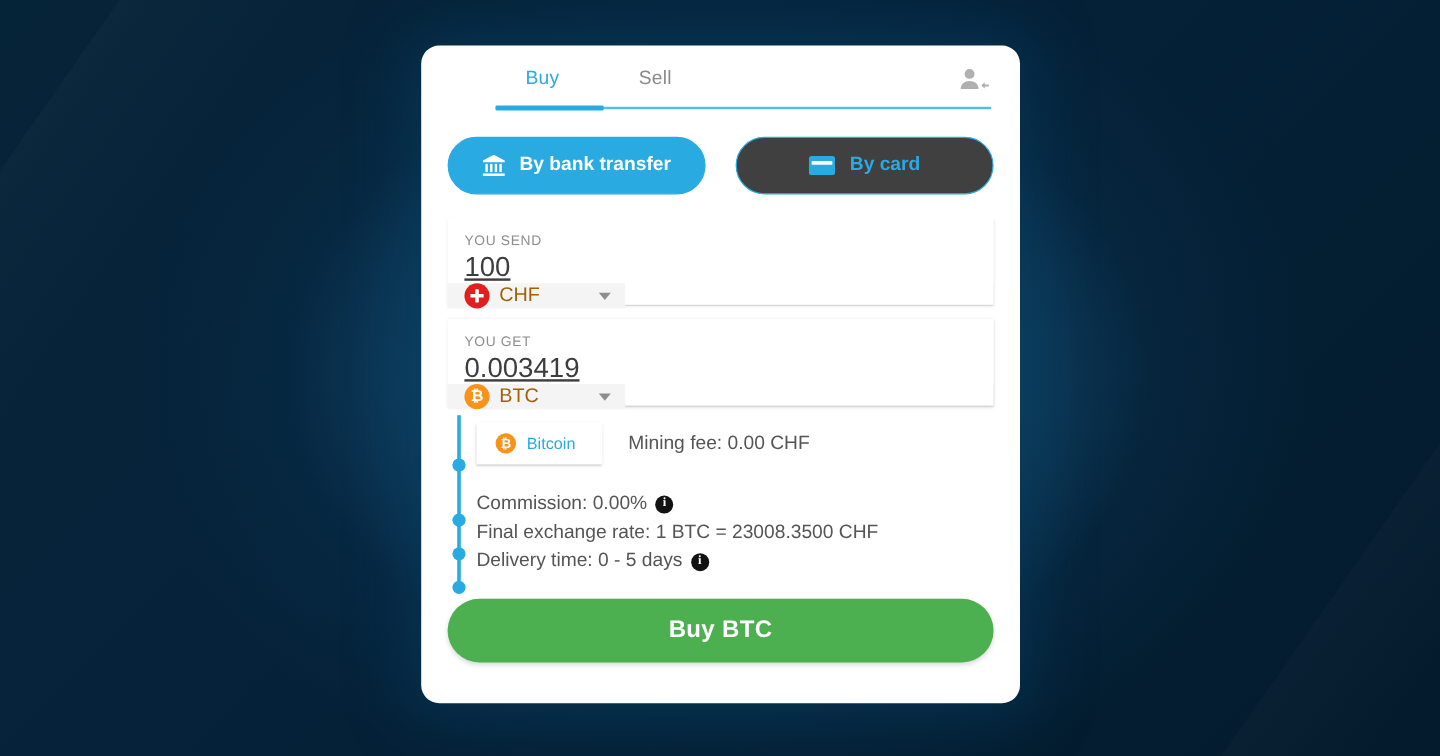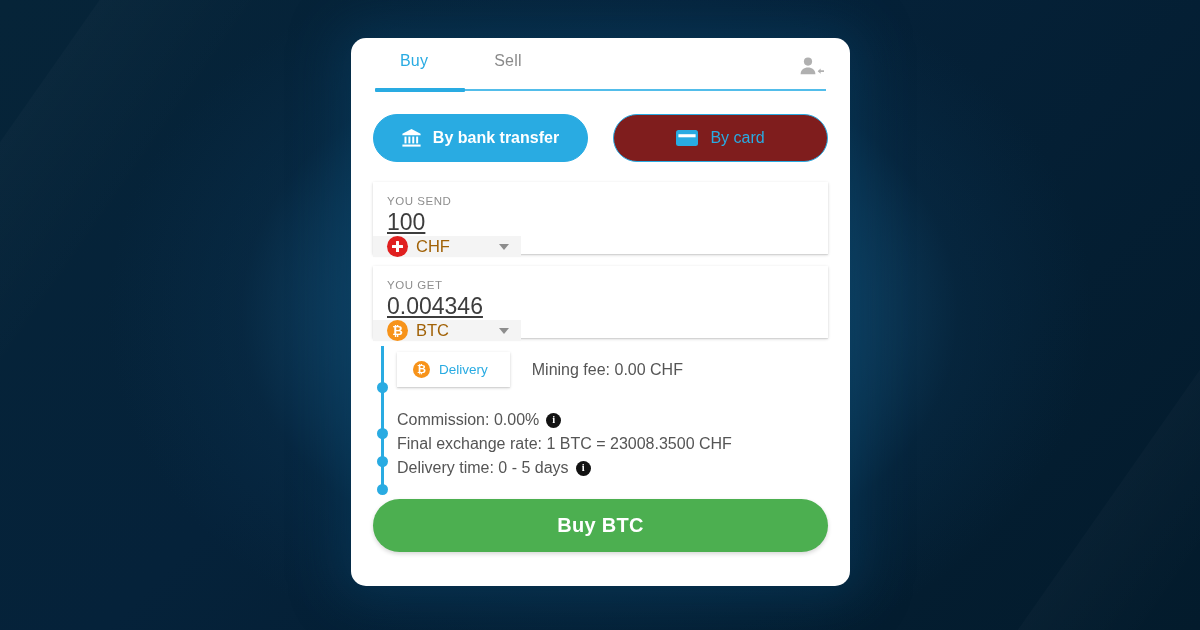--- a/index.html
+++ b/index.html
@@ -48,22 +48,23 @@
     border-radius: 15px;
     box-shadow: 0 0 48px 10px rgba(8,60,95,0.55);
     overflow: hidden;
   }
 
   
   .tabs-row {
     position: relative;
     height: 56px;
     display: flex;
-    align-items: flex-start;
+    align-items: center;
     padding: 0 0 0 22px;
+    margin-left: 38px;
   }
   .tab {
     font-size: 16px;
     color: #8a8a8a;
     letter-spacing: .2px;
     padding: 0 4px;
     height: 46px;
     line-height: 46px;
     cursor: pointer;
   }
@@ -120,24 +121,24 @@
     font-weight: 700;
     cursor: pointer;
     user-select: none;
   }
   .method-btn.filled {
     background: #29ABE2;
     color: #ffffff;
     border: 1px solid #29ABE2;
   }
   .method-btn.outline {
-    background: #7f1d1d;
+    background: #404040;
     color: #29ABE2;
     border: 1.5px solid #29ABE2;
-    font-weight: 400;
+    font-weight: 700;
   }
 
   
   .fields { padding: 20px 22px 0 22px; }
   .field-row {
     display: flex;
     height: 72px;
     background: #ffffff;
     box-shadow: 0 1px 3px rgba(0,0,0,0.16), 0 1px 1px rgba(0,0,0,0.08);
     margin-bottom: 12px;
@@ -344,41 +345,41 @@
       <div class="field-right">
         <span class="coin-ico chf-ico"></span>
         <span class="cur-code">CHF</span>
         <span class="caret"></span>
       </div>
     </div>
 
     <div class="field-row">
       <div class="field-left">
         <div class="field-label">You get</div>
-        <div class="field-value">0.004346</div>
+        <div class="field-value">0.003419</div>
       </div>
       <div class="field-right">
         <span class="coin-ico btc-ico">₿</span>
         <span class="cur-code">BTC</span>
         <span class="caret"></span>
       </div>
     </div>
   </div>
 
   <div class="details">
     <div id="timeline"></div>
     <div class="dot" style="top:36px"></div>
     <div class="dot" style="top:82px"></div>
     <div class="dot" style="top:110px"></div>
     <div class="dot" style="top:138px"></div>
 
     <div class="detail-line" style="margin-top:2px">
       <span class="bitcoin-chip">
         <span class="coin-ico btc-ico">₿</span>
-        <span class="lbl">Delivery</span>
+        <span class="lbl">Bitcoin</span>
       </span>
       <span>Mining fee: 0.00 CHF</span>
     </div>
 
     <div class="detail-line" style="margin-top:24px">
       <span>Commission: 0.00%</span>
       <span class="info-ico">i</span>
     </div>
 
     <div class="detail-line" style="margin-top:6px">

